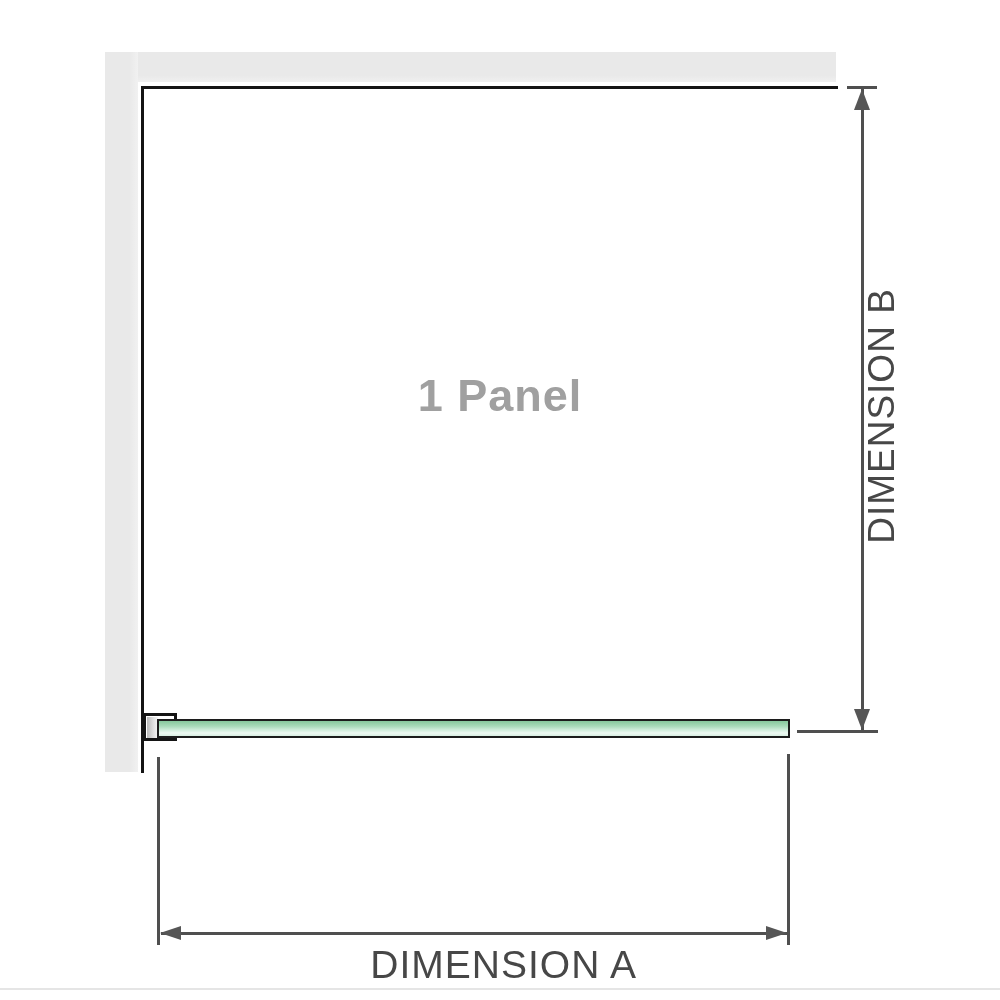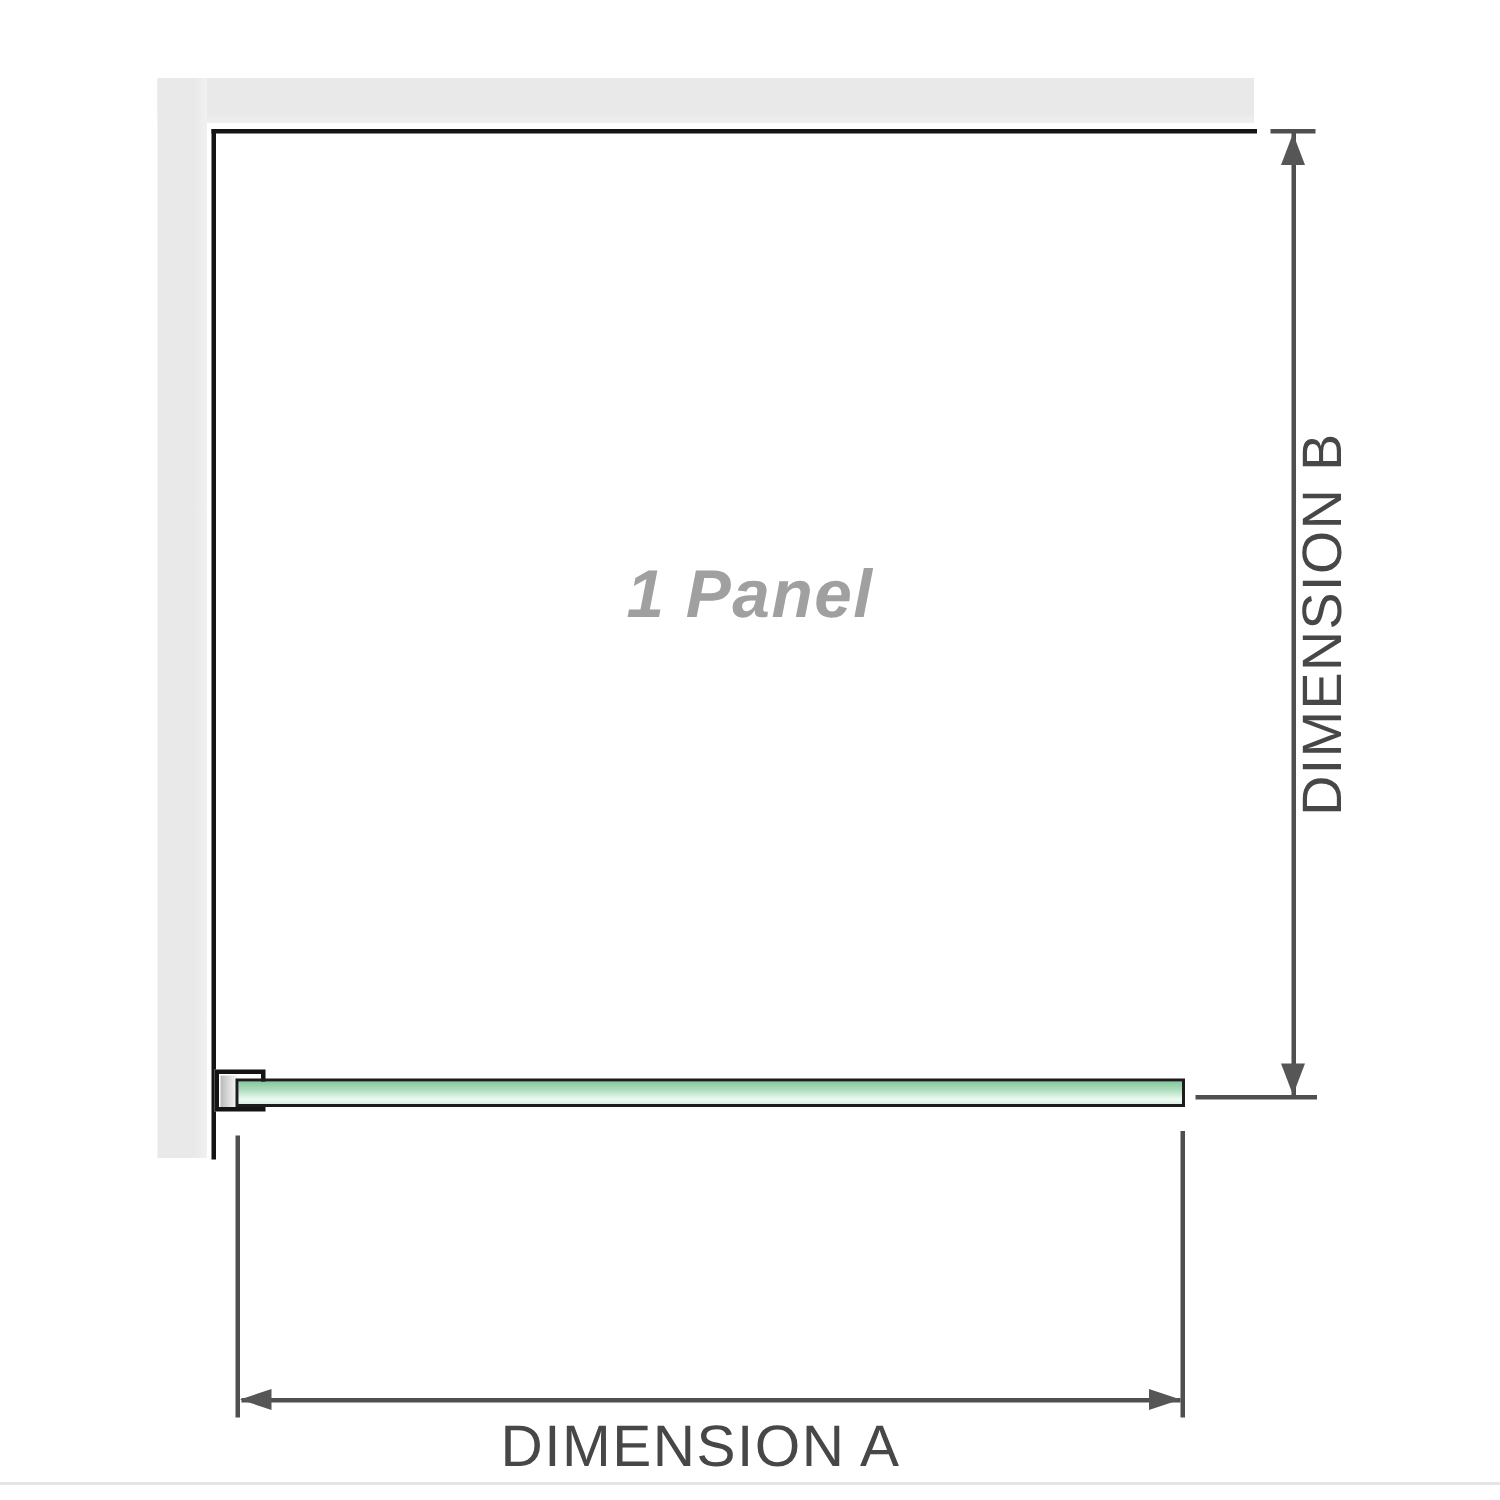--- a/index.html
+++ b/index.html
@@ -28,21 +28,21 @@
   }
 
   
   .panel-edge-top  { left: 141px; top: 86px;  width: 697px; height: 2.5px; background: var(--outline); }
   .panel-edge-left { left: 141px; top: 86px;  width: 2.5px; height: 687px; background: var(--outline); }
 
   
   .panel-label {
     left: 330px; top: 368px; width: 340px; height: 56px;
     text-align: center; line-height: 56px;
-    font-size: 45px; font-style: italic; font-weight: 700;
+    font-size: 45px; font-weight: 700;
     letter-spacing: 1px; color: var(--panel-label-text);
   }
 
   
   .bracket {
     left: 143px; top: 713px; width: 34px; height: 28px;
     background: #ffffff; border: 3px solid var(--outline);
     box-sizing: border-box;
   }
   .bracket-shading {
@@ -88,21 +88,21 @@
     border-top: 7.5px solid transparent; border-bottom: 7.5px solid transparent;
     border-right: 21px solid var(--arrowhead);
   }
   .arrow-right {
     left: 766px; top: 925.5px; width: 0; height: 0;
     border-top: 7.5px solid transparent; border-bottom: 7.5px solid transparent;
     border-left: 21px solid var(--arrowhead);
   }
   .dima-label {
     left: 297px; top: 944px; width: 340px; height: 42px;
-    text-align: center; line-height: 42px;
+    text-align: right; line-height: 42px;
     font-size: 39px; font-weight: 300; letter-spacing: 1px;
     color: var(--label-text);
   }
 
   
   .bottom-separator {
     left: 0; top: 988px; width: 1000px; height: 1.6px;
     background: var(--separator);
   }
 </style>

